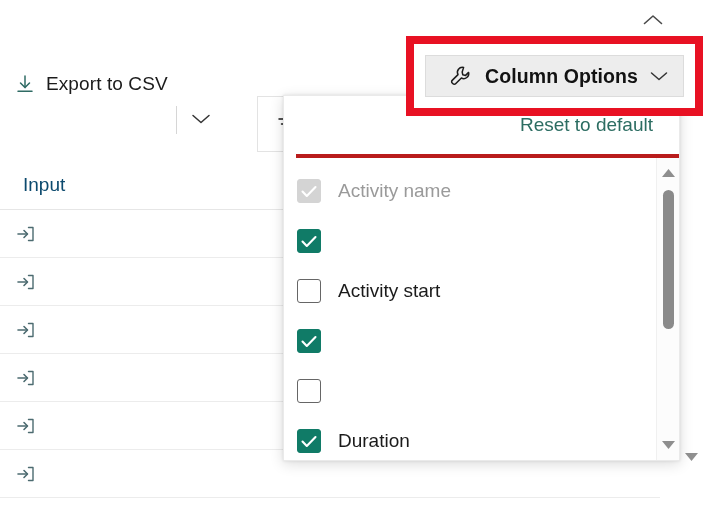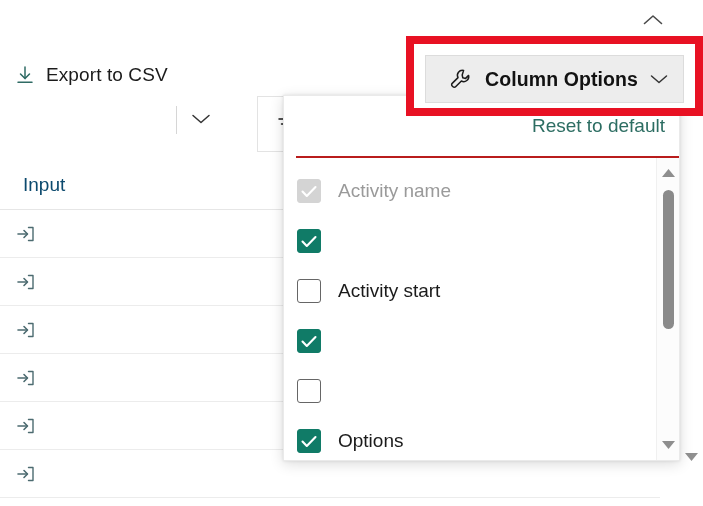--- a/index.html
+++ b/index.html
@@ -27,21 +27,21 @@
 
   
   .commandbar {
     position: absolute;
     left: 0; top: 44px;
     width: 703px; height: 72px;
   }
 
   .cmd-export {
     position: absolute;
-    left: 8px; top: 5px;
+    left: 8px; top: 14px;
     height: 52px;
     display: flex; align-items: center;
     padding: 0 6px;
   }
   .cmd-export .dl-icon {
     width: 22px; height: 22px;
     margin-right: 10px;
     color: #2f6b64;
     display: flex; align-items: center; justify-content: center;
   }
@@ -93,21 +93,21 @@
     position: absolute;
     left: 406px; top: 36px;
     width: 297px; height: 80px;
     border: 8px solid #e81123;
     background: #ffffff;
   }
 
   .btn-column-options {
     position: absolute;
     left: 425px; top: 55px;
-    width: 259px; height: 48px;
+    width: 259px; height: 42px;
     background: #ededed;
     border: 1px solid #dcdcdc;
     display: flex; align-items: center;
     padding-left: 22px;
   }
   .btn-column-options .w-icon {
     width: 24px; height: 24px;
     margin-right: 13px;
     color: #1b1b1b;
     display: flex; align-items: center; justify-content: center;
@@ -155,23 +155,23 @@
   .panel {
     position: absolute;
     left: 283px; top: 95px;
     width: 397px; height: 366px;
     background: #ffffff;
     border: 1px solid #eaeaea;
     box-shadow: 0 3px 13px rgba(0,0,0,.14), 0 0 3px rgba(0,0,0,.10);
   }
   .panel-header {
     height: 62px;
-    border-bottom: 2px solid #b91c1c;
+    border-bottom: 4px solid #b91c1c;
     display: flex; align-items: center; justify-content: flex-end;
-    padding-right: 14px;
+    padding-right: 26px;
     margin-left: 12px;
   }
   .reset-link {
     font-size: 19px;
     color: #2c6d62;
     white-space: nowrap;
     cursor: pointer;
   }
   .panel-body {
     position: relative;
@@ -415,21 +415,21 @@
         <div class="option-row">
           <span class="cbx unchecked"></span>
         </div>
 
         <div class="option-row">
           <span class="cbx checked">
             <svg width="16" height="13" viewBox="0 0 16 13">
                 <path d="M1.5 6.5 L5.8 11 L14.5 2" stroke="#ffffff" stroke-width="2.1" fill="none" stroke-linecap="round" stroke-linejoin="round"></path>
               </svg>
           </span>
-          <span class="opt-label">Options</span>
+          <span class="opt-label">Duration</span>
         </div>
 
       </div>
 
       <div class="pscroll">
         <div class="arrow up">
           <span>
             <svg width="15" height="10" viewBox="0 0 15 10">
                 <path d="M7.5 1 L14 9 L1 9 Z" fill="#8e8e8e"></path>
               </svg>

